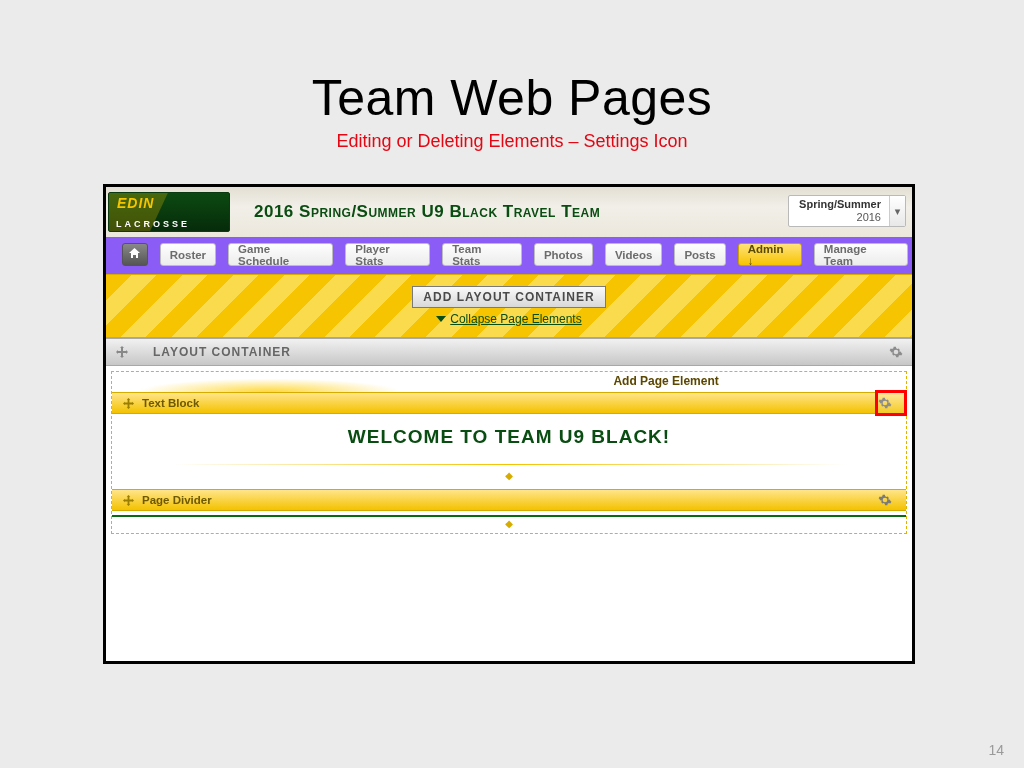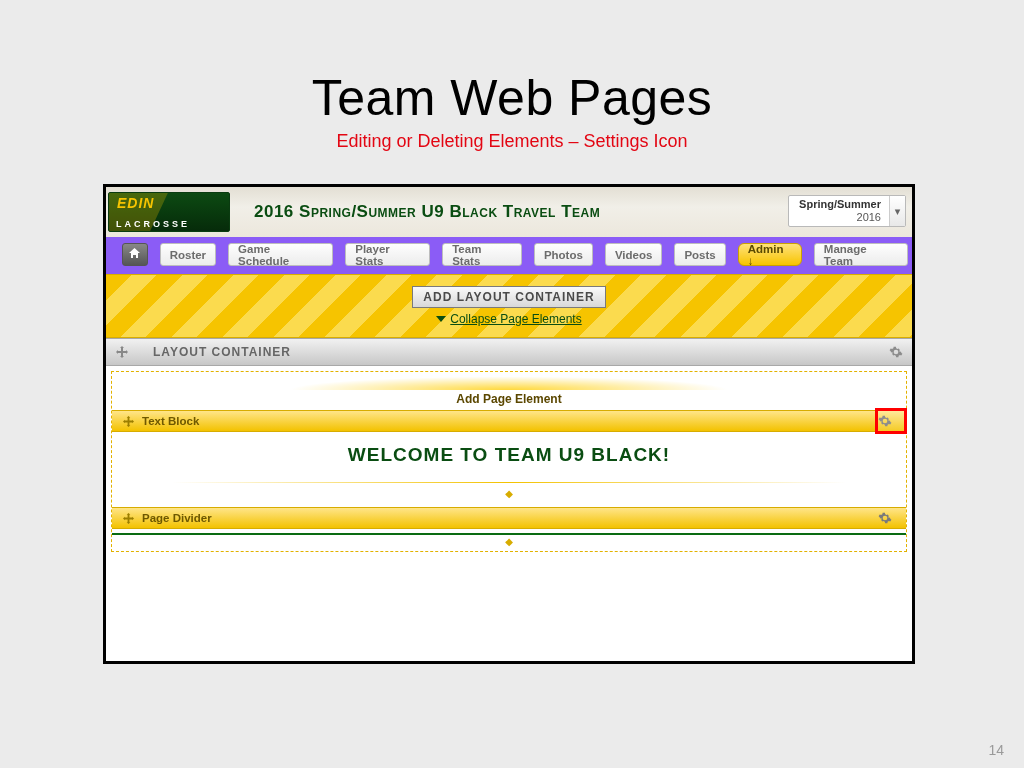--- a/index.html
+++ b/index.html
@@ -103,21 +103,21 @@
   .tab {
     height:23px; padding:0 9px;
     border:1px solid #bdbdbd; border-radius:3px;
     background:linear-gradient(#fefefe,#ececec);
     color:#6c6c6c; font-size:11.5px; font-weight:bold;
     display:flex; align-items:center;
     cursor:pointer;
   }
   .tab.admin {
     background:linear-gradient(#ffe27a,#f7c400);
-    border-color:#caa100; color:#5a4a00;border-radius:6px;
+    border-color:#caa100; color:#5a4a00;
   }
   
   .band {
     height:64px;
     background:
       repeating-linear-gradient(135deg,#f6c400 0 18px,#fbdb4e 18px 36px);
     border-top:1px solid #d9ad00;
     border-bottom:1px solid #d9ad00;
     display:flex; flex-direction:column; align-items:center; justify-content:center; gap:4px;
   }
@@ -140,21 +140,21 @@
   }
   .lc-bar .spacer{flex:1;}
   .move-icon, .gear-icon { display:inline-flex; align-items:center; justify-content:center; width:16px; height:16px;}
   .move-icon svg, .gear-icon svg { display:block; }
   
   .edit-area {
     border:1px dashed #e2b200;
     margin:5px;
   }
   .ape-wrap{
-    display:flex; flex-direction:column; align-items:center;
+    display:flex; flex-direction:row; align-items:flex-end;
   }
   .ape-glow{
     width:520px; height:16px;
     background: radial-gradient(ellipse 60% 120% at 50% 100%, #ffd83a 0%, rgba(255,216,58,0) 70%);
     margin-top:2px;
   }
   .add-pe {
     width:100%; text-align:center;
     color:#5b4700; font-size:12px; font-weight:bold;
     padding:2px 0 4px 0;

